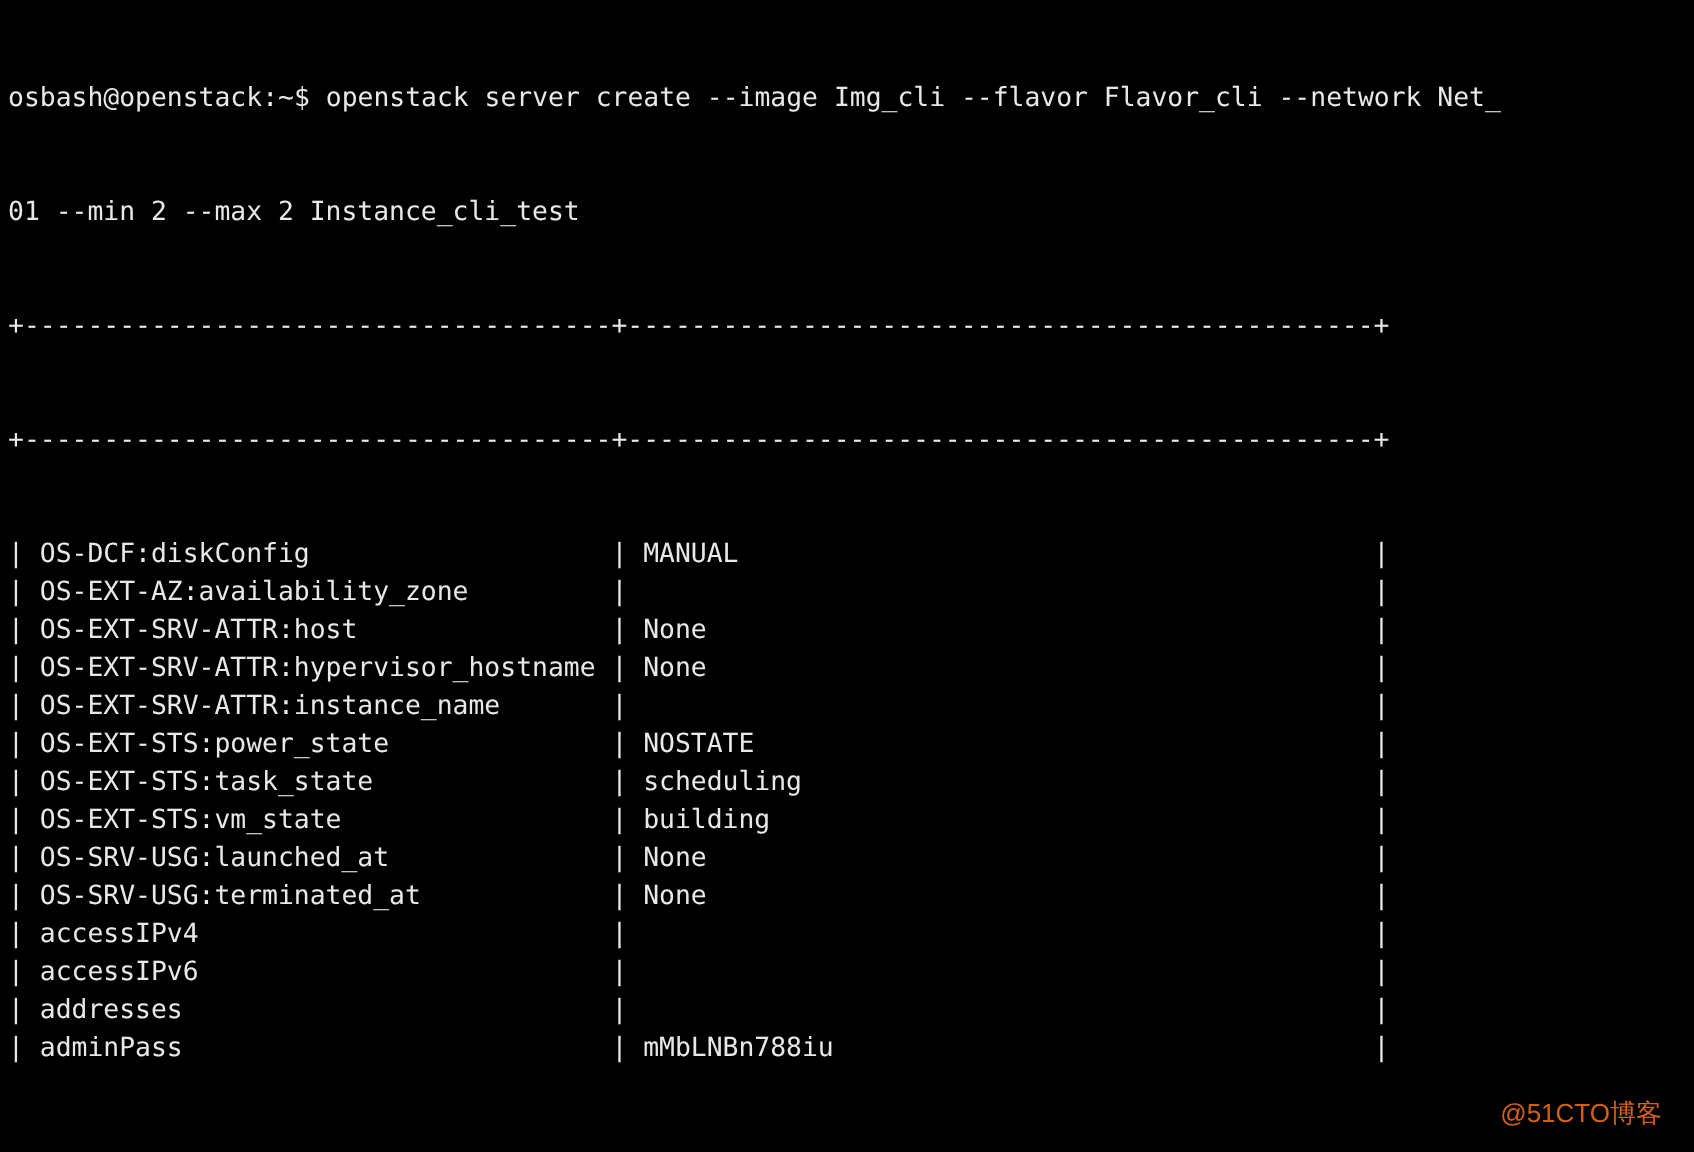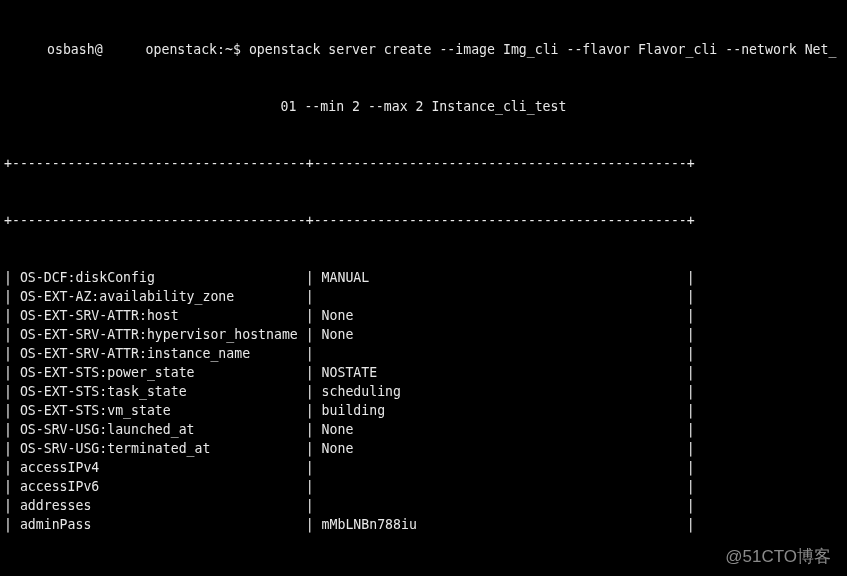--- a/index.html
+++ b/index.html
@@ -11,32 +11,32 @@
     color: #e8e8e8;
     font-family: "DejaVu Sans Mono", "Liberation Mono", Menlo, Consolas, monospace;
     font-size: 13.2px;
     line-height: 19px;
     overflow: hidden;
   }
   .terminal {
     padding: 2px 4px;
     white-space: pre;
   }
-  .prompt-user { color: #e8e8e8; margin-left: 43px; }
+  .prompt-user { color: #e8e8e8; }
   .prompt-path { color: #e8e8e8; }
   .prompt-sym  { color: #e8e8e8; }
-  .cmd         { color: #e8e8e8; text-align: center; }
+  .cmd         { color: #e8e8e8; }
   .row { display: block; }
   .watermark {
     position: absolute;
     right: 16px;
     bottom: 10px;
-    color: #a3a3a3;
+    color: #f97316;
     font-family: sans-serif;
-    font-size: 17px;
+    font-size: 13px;
     opacity: 0.85;
   }
 </style>
 </head>
 <body>
 
 <div class="terminal">
   <span class="row"><span class="prompt-user">osbash</span>@<span class="prompt-user">openstack</span>:<span class="prompt-path">~</span><span class="prompt-sym">$</span> <span class="cmd">openstack server create --image Img_cli --flavor Flavor_cli --network Net_</span></span>
   <span class="row cmd">01 --min 2 --max 2 Instance_cli_test</span>
   <span class="row">+-------------------------------------+-----------------------------------------------+</span>

